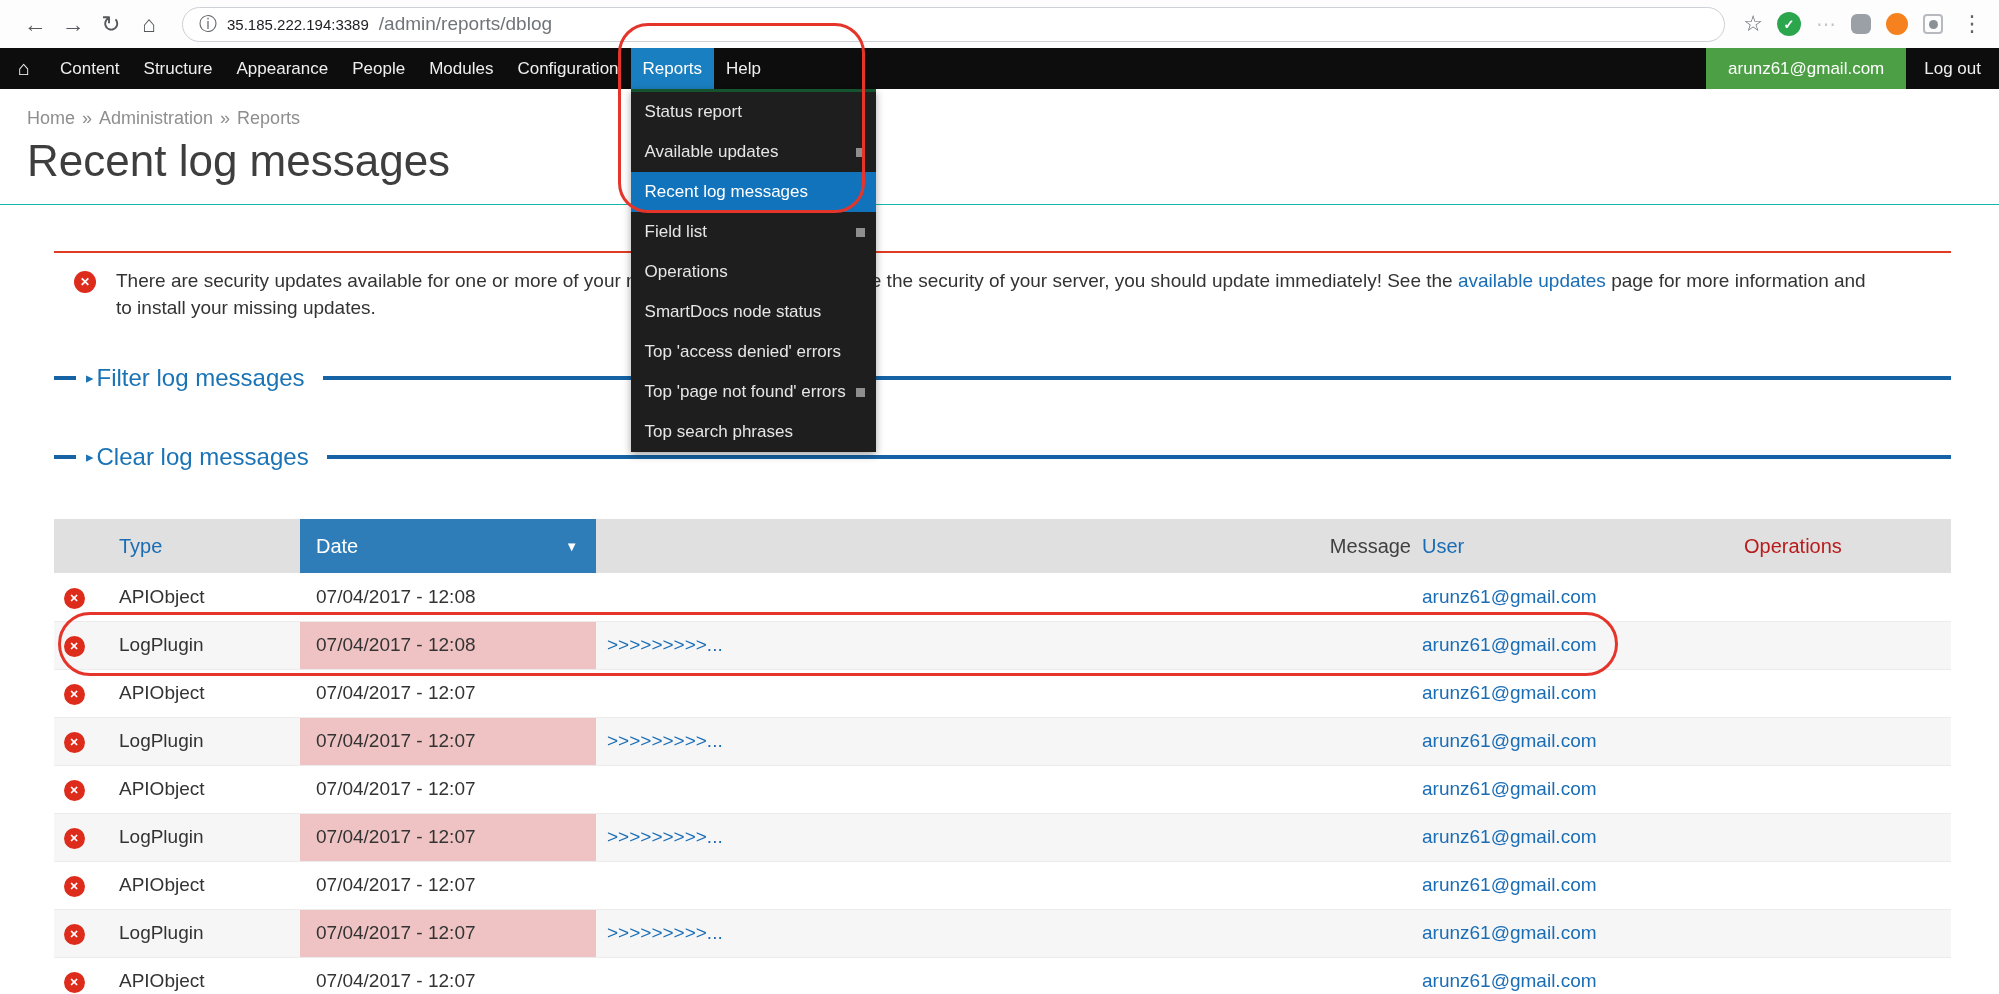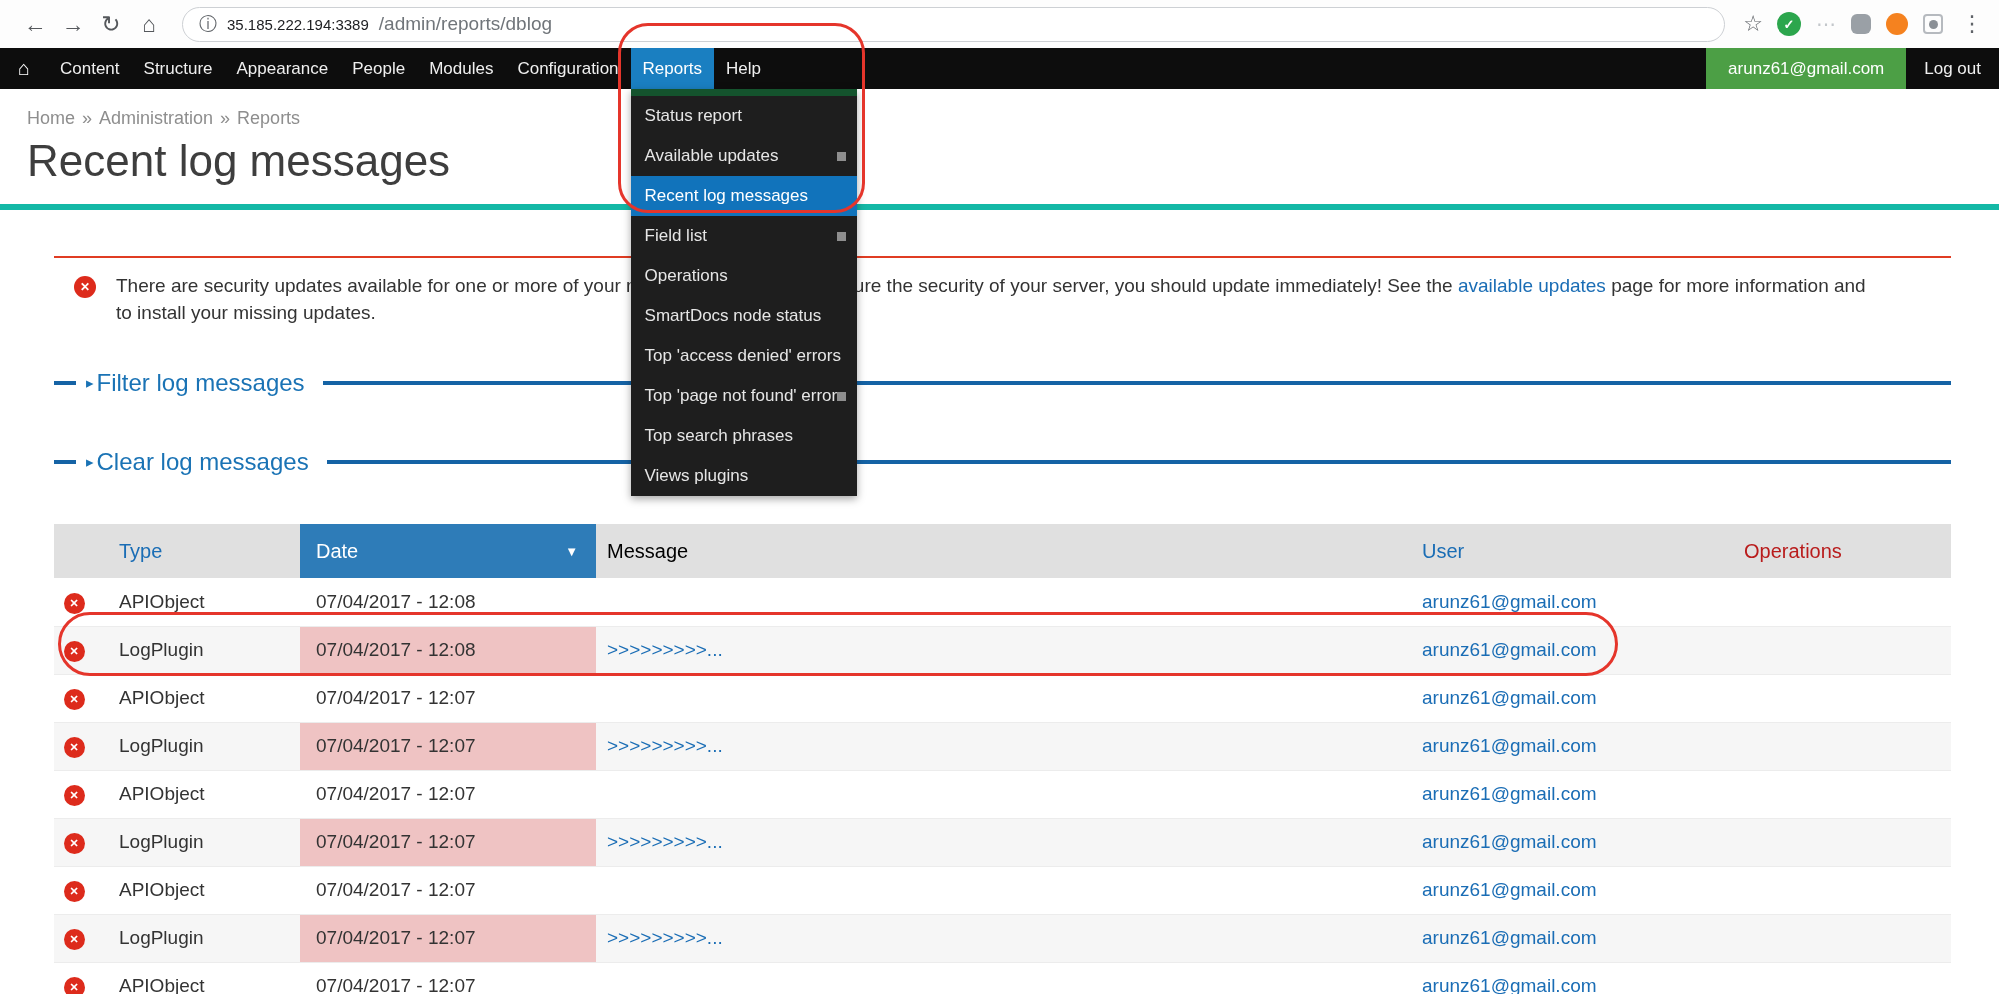--- a/index.html
+++ b/index.html
@@ -26,27 +26,27 @@
   
   .admin-toolbar { position:relative; z-index:50; display:flex; align-items:stretch; height:41px; background:#0d0d0d; color:#efefef; font-size:17px; }
   .tb-home { width:48px; display:flex; align-items:center; justify-content:center; font-size:20px; color:#fff; cursor:pointer; }
   .tb-item { display:flex; align-items:center; padding:0 12px; white-space:nowrap; cursor:pointer; }
   .tb-item.reports { position:relative; background:#1a7fc1; color:#fff; }
   .tb-spacer { flex:1; }
   .account-badge { display:flex; align-items:center; padding:0 22px; background:#4c9f45; color:#fff; cursor:pointer; }
   .tb-logout { display:flex; align-items:center; padding:0 18px; cursor:pointer; }
 
   
-  .dropdown { position:absolute; top:41px; left:0; width:226px; background:#1e1e1e; border-top:7px solid #14532d; box-shadow:0 3px 8px rgba(0,0,0,.35); z-index:60; }
+  .dropdown { position:absolute; top:41px; left:0; width:245px; background:#1e1e1e; border-top:3px solid #14532d; box-shadow:0 3px 8px rgba(0,0,0,.35); z-index:60; }
   .dd-item { position:relative; padding:9px 26px 9px 14px; font-size:17px; line-height:22px; color:#e6e6e6; cursor:pointer; }
   .dd-item.active { background:#1173bb; color:#fff; }
   .dd-indicator { position:absolute; right:11px; top:16px; width:9px; height:9px; background:#8e8e8e; }
 
   
-  .page-header { padding:18px 0 19px 27px; border-bottom:6px solid #14b8a6; }
+  .page-header { padding:18px 0 19px 27px; border-bottom:1px solid #14b8a6; }
   .breadcrumb { font-size:18px; color:#8e8e8e; line-height:22px; }
   .breadcrumb a { color:#8e8e8e; text-decoration:none; cursor:pointer; }
   .bc-sep { margin:0 7px; }
   h1.page-title { margin-top:8px; font-size:44px; line-height:48px; font-weight:400; color:#3e3e3e; }
 
   
   .messages-wrap { margin:46px 48px 0 54px; border-top:2px solid #e03c23; }
   .messages-inner { display:flex; gap:20px; padding:14px 70px 10px 20px; }
   .err-badge { flex:none; display:inline-block; width:22px; height:22px; border-radius:50%; background:#dd2b1c; color:#fff; font-size:12px; font-weight:bold; line-height:22px; text-align:center; }
   .messages-inner .err-badge { margin-top:4px; }
@@ -61,21 +61,21 @@
   .fs-label { margin-left:3px; font-size:24px; color:#1a73b5; cursor:pointer; }
   .fs-line { flex:1; height:4px; background:#1563a5; margin-left:18px; }
 
   
   table.log-table { margin:45px 48px 0 54px; width:1897px; border-collapse:collapse; table-layout:fixed; }
   .log-table th { background:#e0e0e0; height:54px; font-weight:400; font-size:20px; text-align:left; }
   th.h-type a { color:#1a6db5; text-decoration:none; padding-left:25px; cursor:pointer;margin-top:36px; }
   th.h-date { padding:0; }
   .date-sort { height:54px; background:#2e7cb8; color:#fff; display:flex; align-items:center; justify-content:space-between; padding:0 18px 0 16px; cursor:pointer; }
   .sort-arrow { font-size:13px; }
-  th.h-msg { color:#000000; padding-left:11px; }
+  th.h-msg { color:#404040; padding-left:11px;text-align:right; }
   th.h-user a { color:#1a6db5; text-decoration:none; padding-left:11px; cursor:pointer; }
   th.h-ops { color:#b91c1c; padding-left:6px;margin-top:26px; }
   .log-table td { height:48px; font-size:19px; color:#333; border-bottom:1px solid #ececec; }
   tr.stripe { background:#f6f6f6; }
   td.c-icon { text-align:center; }
   td.c-icon .err-badge { width:21px; height:21px; line-height:21px; font-size:11px; }
   td.c-type { padding-left:25px; }
   td.c-date { padding-left:16px; }
   td.c-date.pink { background:#efc3c3; }
   td.c-msg a, td.c-user a { color:#1a6db5; text-decoration:none; padding-left:11px; cursor:pointer; }
@@ -131,21 +131,20 @@
       <div class="dropdown">
         <div class="dd-item">Status report</div>
         <div class="dd-item"><span>Available updates</span><span class="dd-indicator"></span></div>
         <div class="dd-item active">Recent log messages</div>
         <div class="dd-item"><span>Field list</span><span class="dd-indicator"></span></div>
         <div class="dd-item">Operations</div>
         <div class="dd-item">SmartDocs node status</div>
         <div class="dd-item">Top 'access denied' errors</div>
         <div class="dd-item"><span>Top 'page not found' errors</span><span class="dd-indicator"></span></div>
         <div class="dd-item">Top search phrases</div>
-        <div class="dd-item">Views plugins</div>
       </div>
     </div>
     <div class="tb-item">Help</div>
     <div class="tb-spacer"></div>
     <div class="account-badge">arunz61@gmail.com</div>
     <div class="tb-logout">Log out</div>
   </div>
 
   <div class="page-header">
     <div class="breadcrumb">

